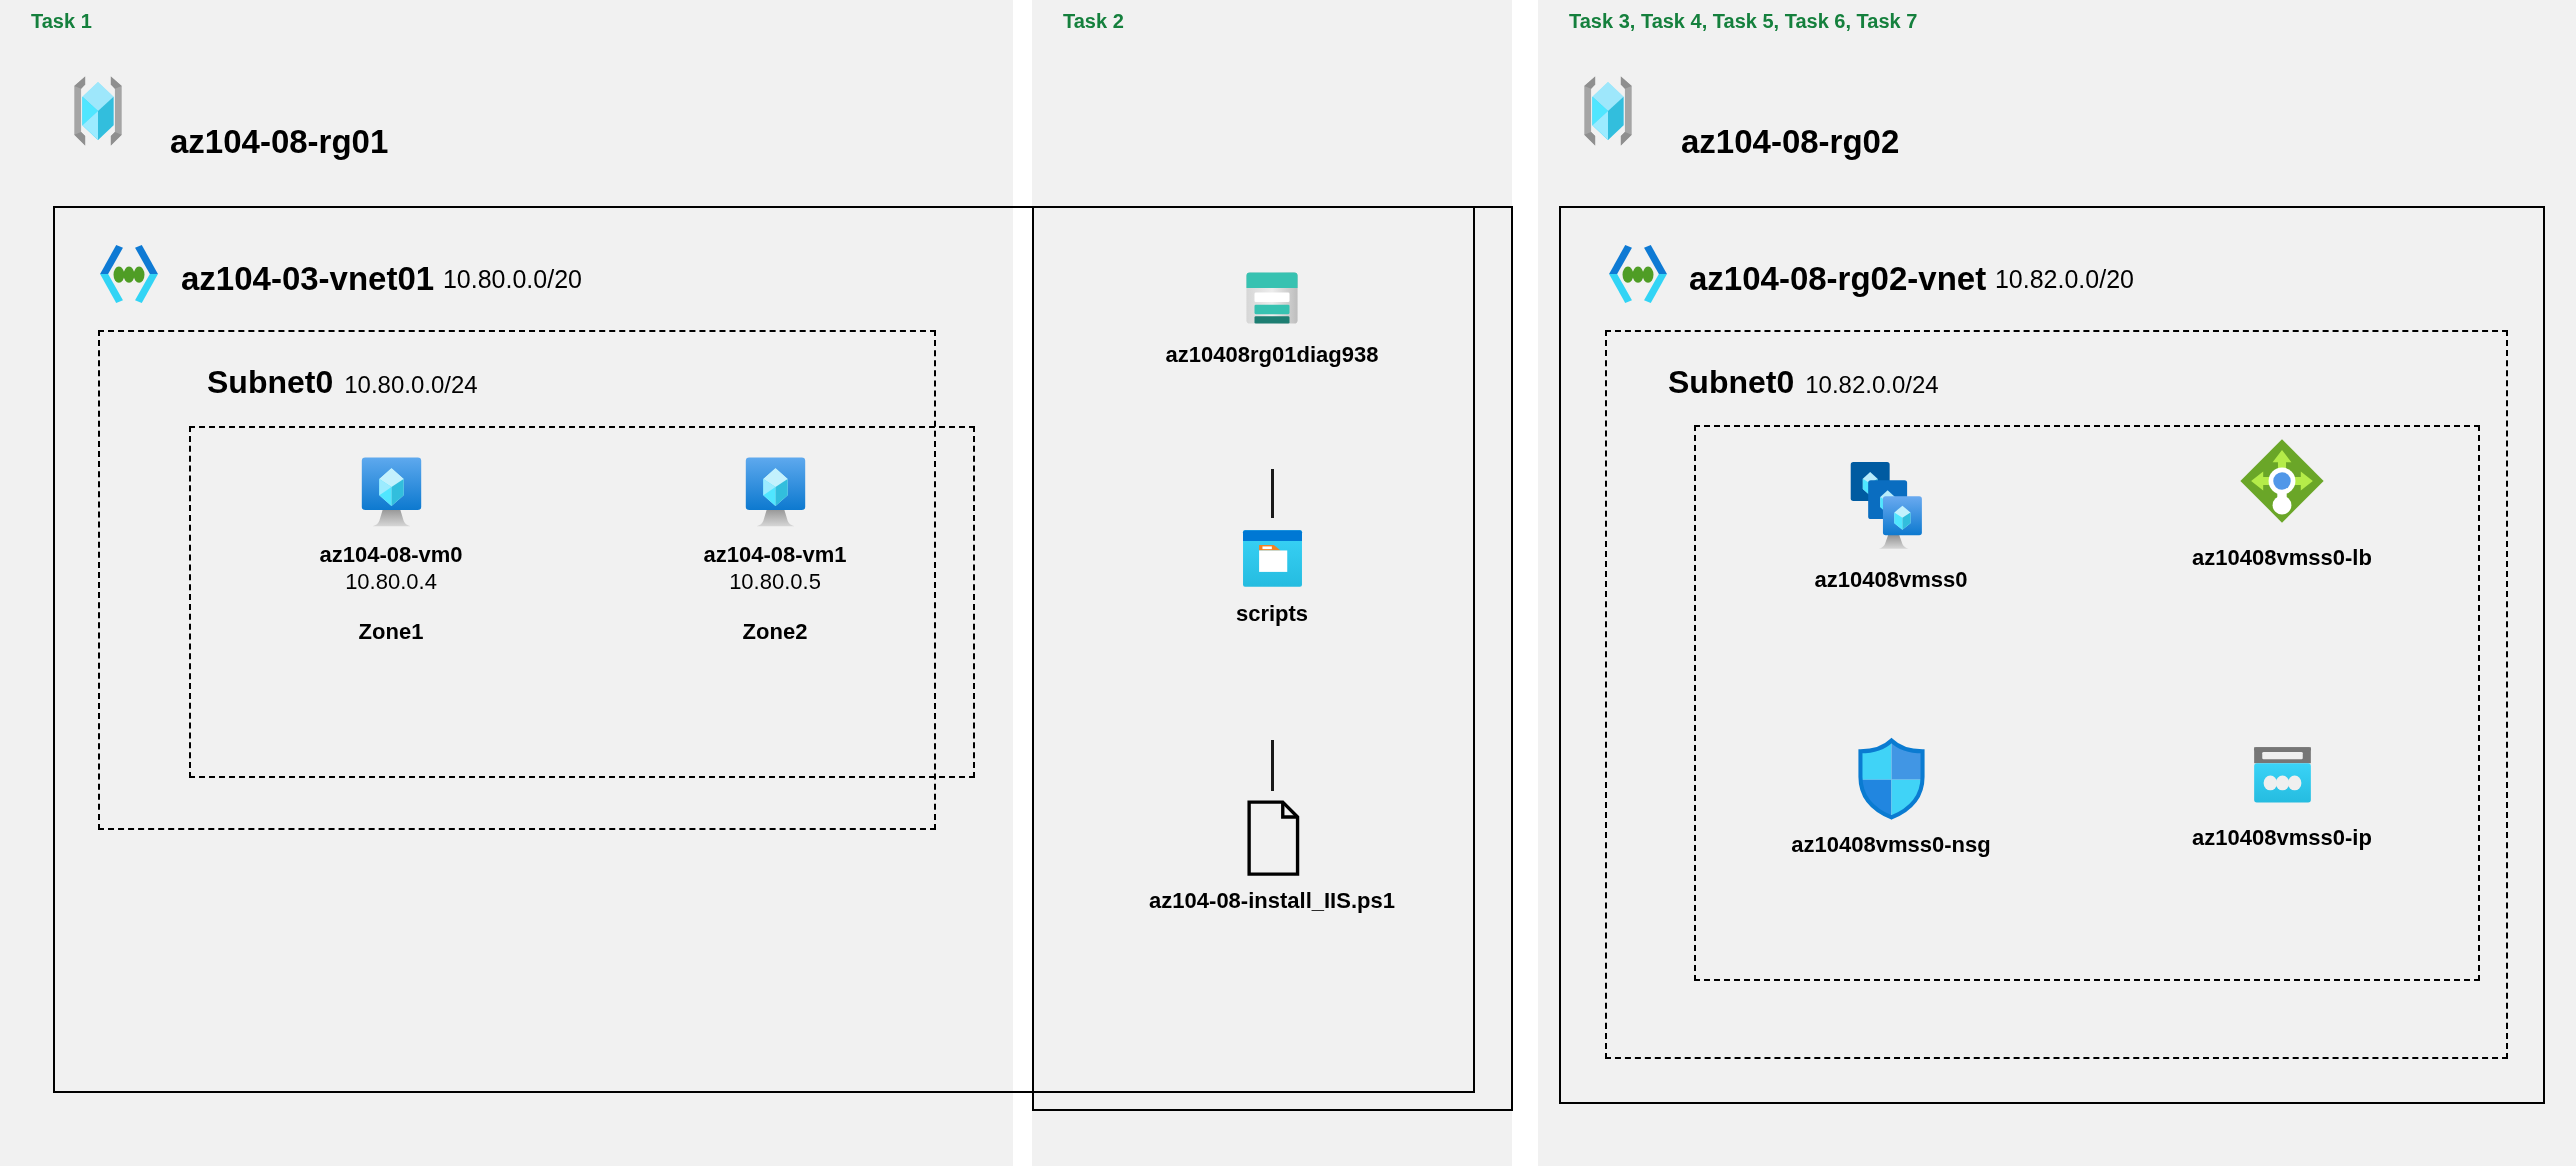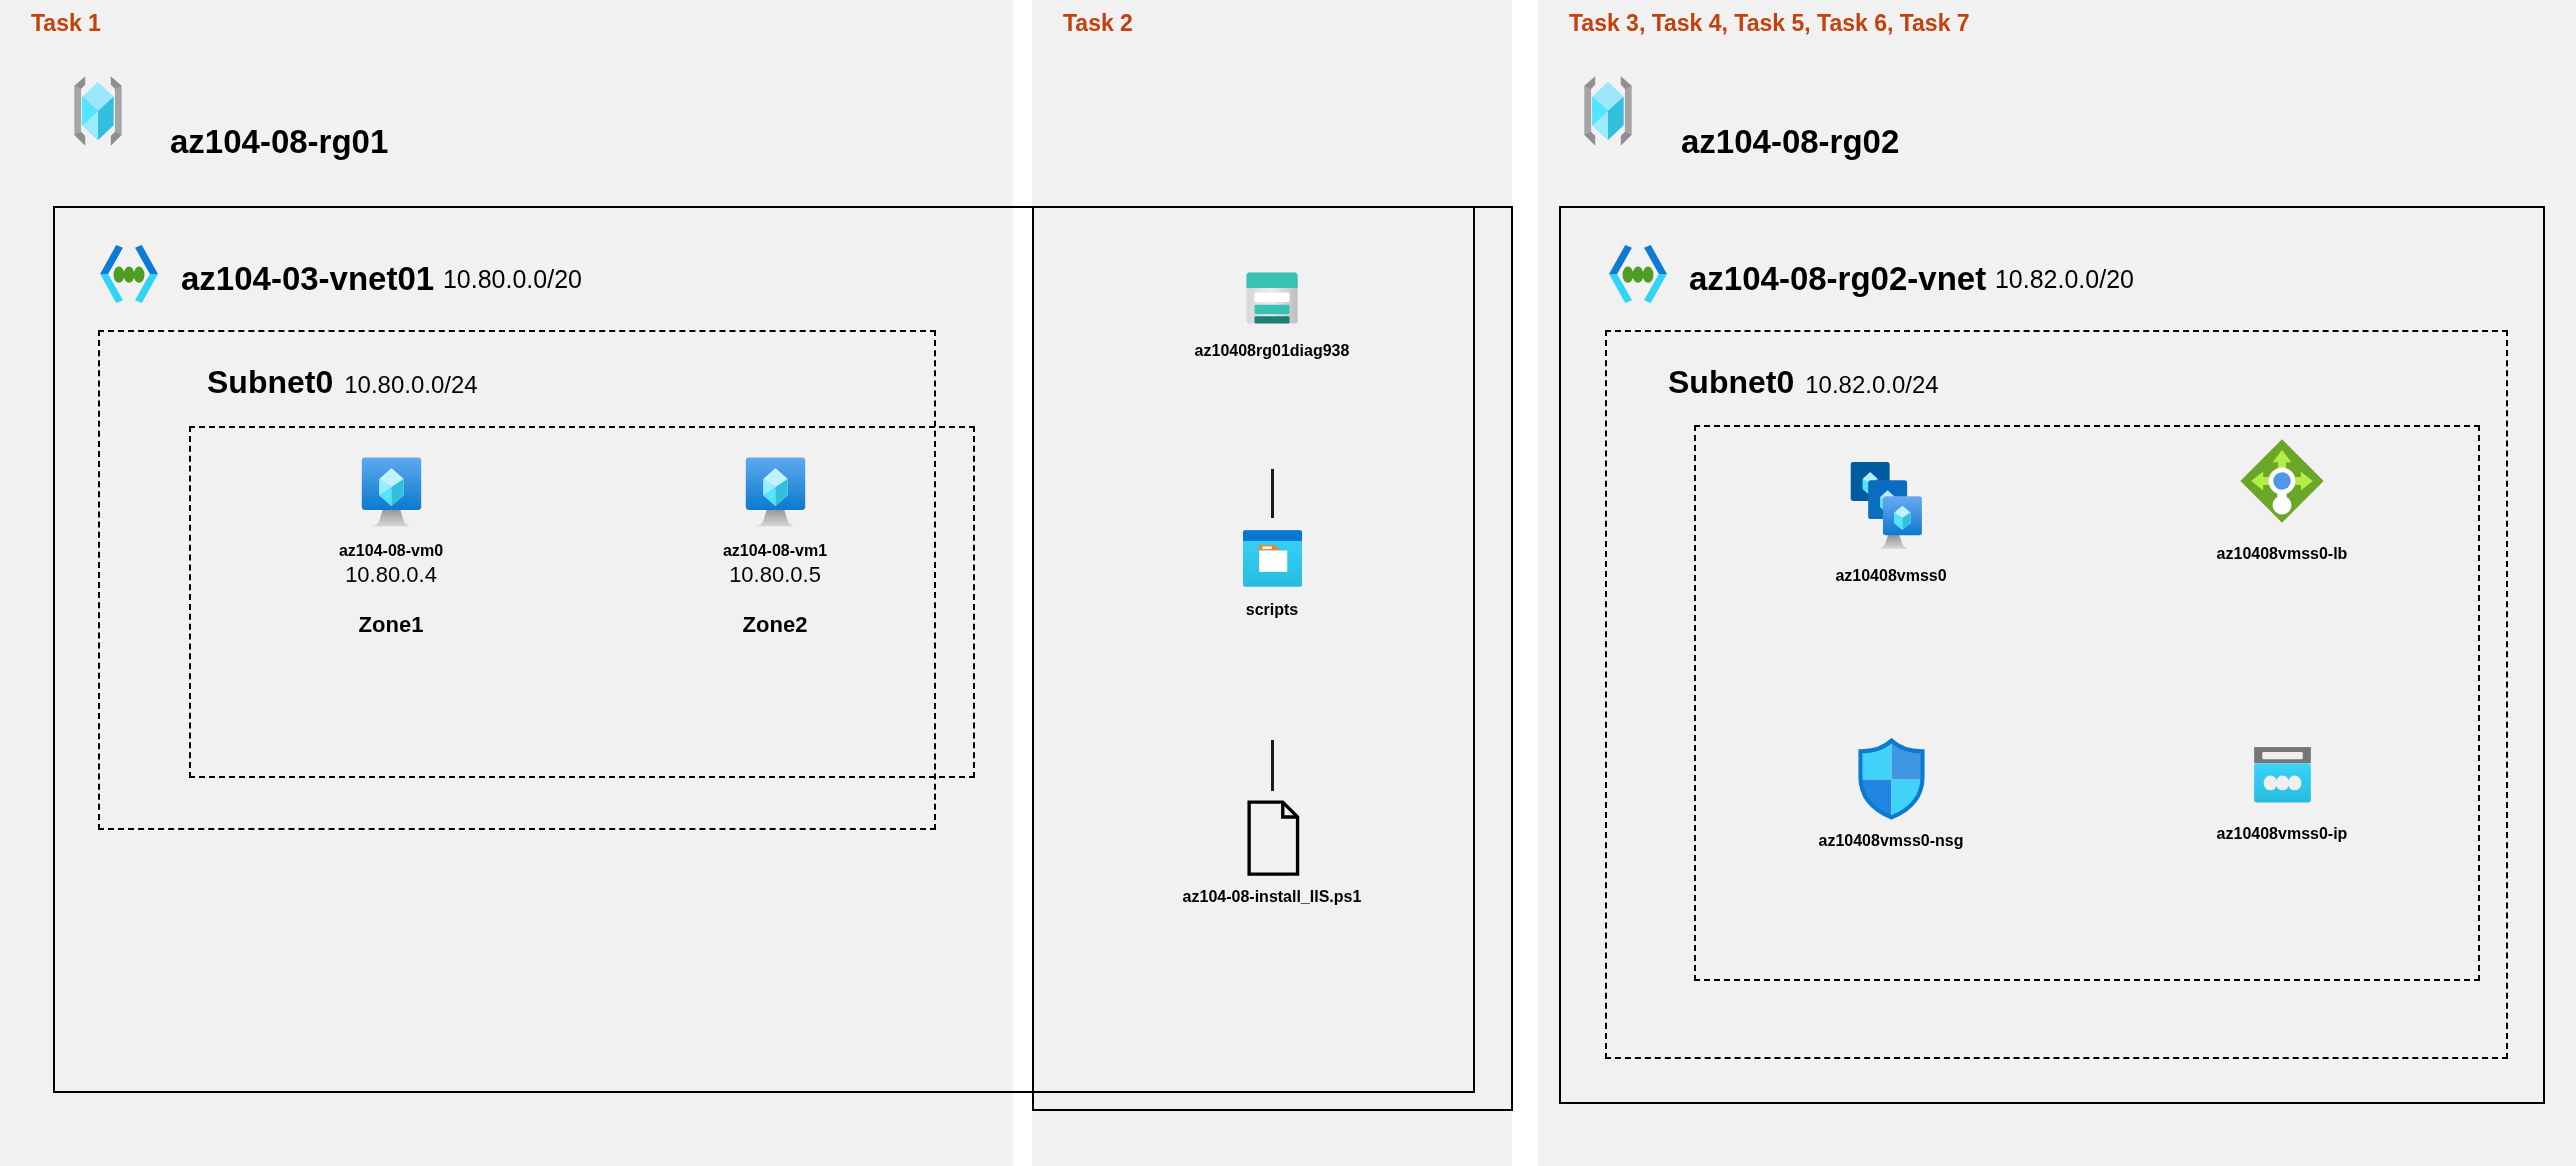--- a/index.html
+++ b/index.html
@@ -2,33 +2,33 @@
 <html style="font-size:10.8px"><head>
 <meta charset="utf-8">
 <style>
   html,body{margin:0;padding:0;background:#ffffff;}
   body{
     font-family:"Liberation Sans", sans-serif;
     width:2576px;height:1166px;position:relative;overflow:hidden;
   }
   .panel{position:absolute;background:#f1f1f1;}
   .task-label{
-    position:absolute;color:#c2410c;font-weight:bold;font-size:23px;
+    position:absolute;color:#15803d;font-weight:bold;font-size:20px;
     letter-spacing:0px;white-space:nowrap;
   }
   .solidbox{position:absolute;border:2.7px solid #000;box-sizing:border-box;background:transparent;}
   .dashbox{position:absolute;border:2.7px dashed #000;box-sizing:border-box;background:transparent;}
   .hdr{position:absolute;display:flex;align-items:center;white-space:nowrap;}
   .hdr .name{font-weight:bold;font-size:33px;color:#000;}
   .hdr .cidr{font-weight:normal;font-size:25px;color:#000;margin-left:8.8px;}
   .subnet-label{position:absolute;white-space:nowrap;}
   .subnet-label .name{font-weight:bold;font-size:32px;color:#000;}
   .subnet-label .cidr{font-weight:normal;font-size:24px;color:#000;margin-left:8px;}
   .node{position:absolute;display:flex;flex-direction:column;align-items:center;white-space:nowrap;}
-  .node .cap{font-weight:bold;font-size:16px;color:#000;margin-top:9.4px;line-height:1.18;}
+  .node .cap{font-weight:bold;font-size:22px;color:#000;margin-top:9.4px;line-height:1.18;}
   .node .sub{font-weight:normal;font-size:22px;color:#000;line-height:1.25;}
   .node .zone{font-weight:bold;font-size:22px;color:#000000;margin-top:23px;}
   .connector{position:absolute;background:#1a1a1a;width:2.7px;}
   .rgicon{position:absolute;}
   svg{display:block;}
 </style>
 </head>
 <body>
 
 <div class="panel" style="left:0px;top:0px;width:1013px;height:1166px;"></div>

